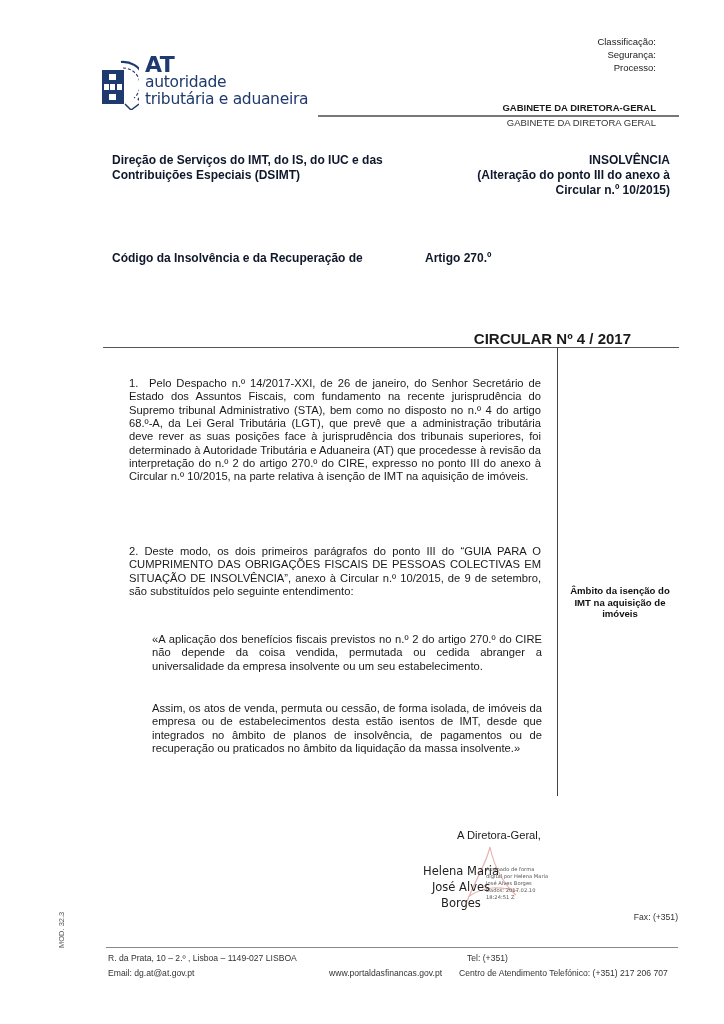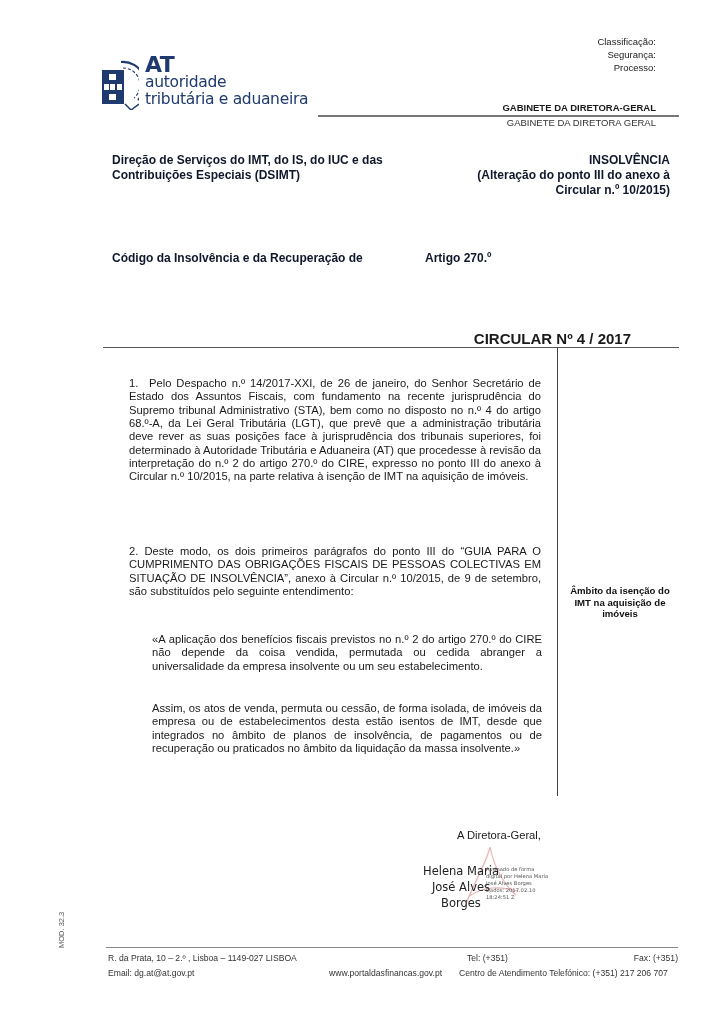--- a/index.html
+++ b/index.html
@@ -48,21 +48,21 @@
                 line-height: 7px; color: #555; }
     .sig-mark { left: 460px; top: 845px; width: 60px; height: 65px; }
 
     
     .mod { left: 57px; top: 915px; font-size: 7.5px; color: #555; transform: rotate(-90deg);
            transform-origin: left top; top: 948px; }
     .foot-rule { left: 106px; top: 947px; width: 572px; height: 1px; background: #888; }
     .foot { font-size: 8.6px; color: #333; }
     .f-addr { left: 108px; top: 953px; }
     .f-tel { left: 467px; top: 953px; }
-    .f-fax { right: 46px; top: 953px; text-align: center; }
+    .f-fax { right: 46px; top: 912px; text-align: center; }
     .f-email { left: 108px; top: 968px; }
     .f-www { left: 329px; top: 968px; }
     .f-centro { left: 459px; top: 968px; }
   </style>
 </head>
 <body>
 
 <div class="abs logo">
   <svg class="logo-emblem" viewBox="0 0 38 50">
     <path d="M20 2 A22 22 0 0 1 37 40" fill="none" stroke="#1f3a6e" stroke-width="2.2"></path>

